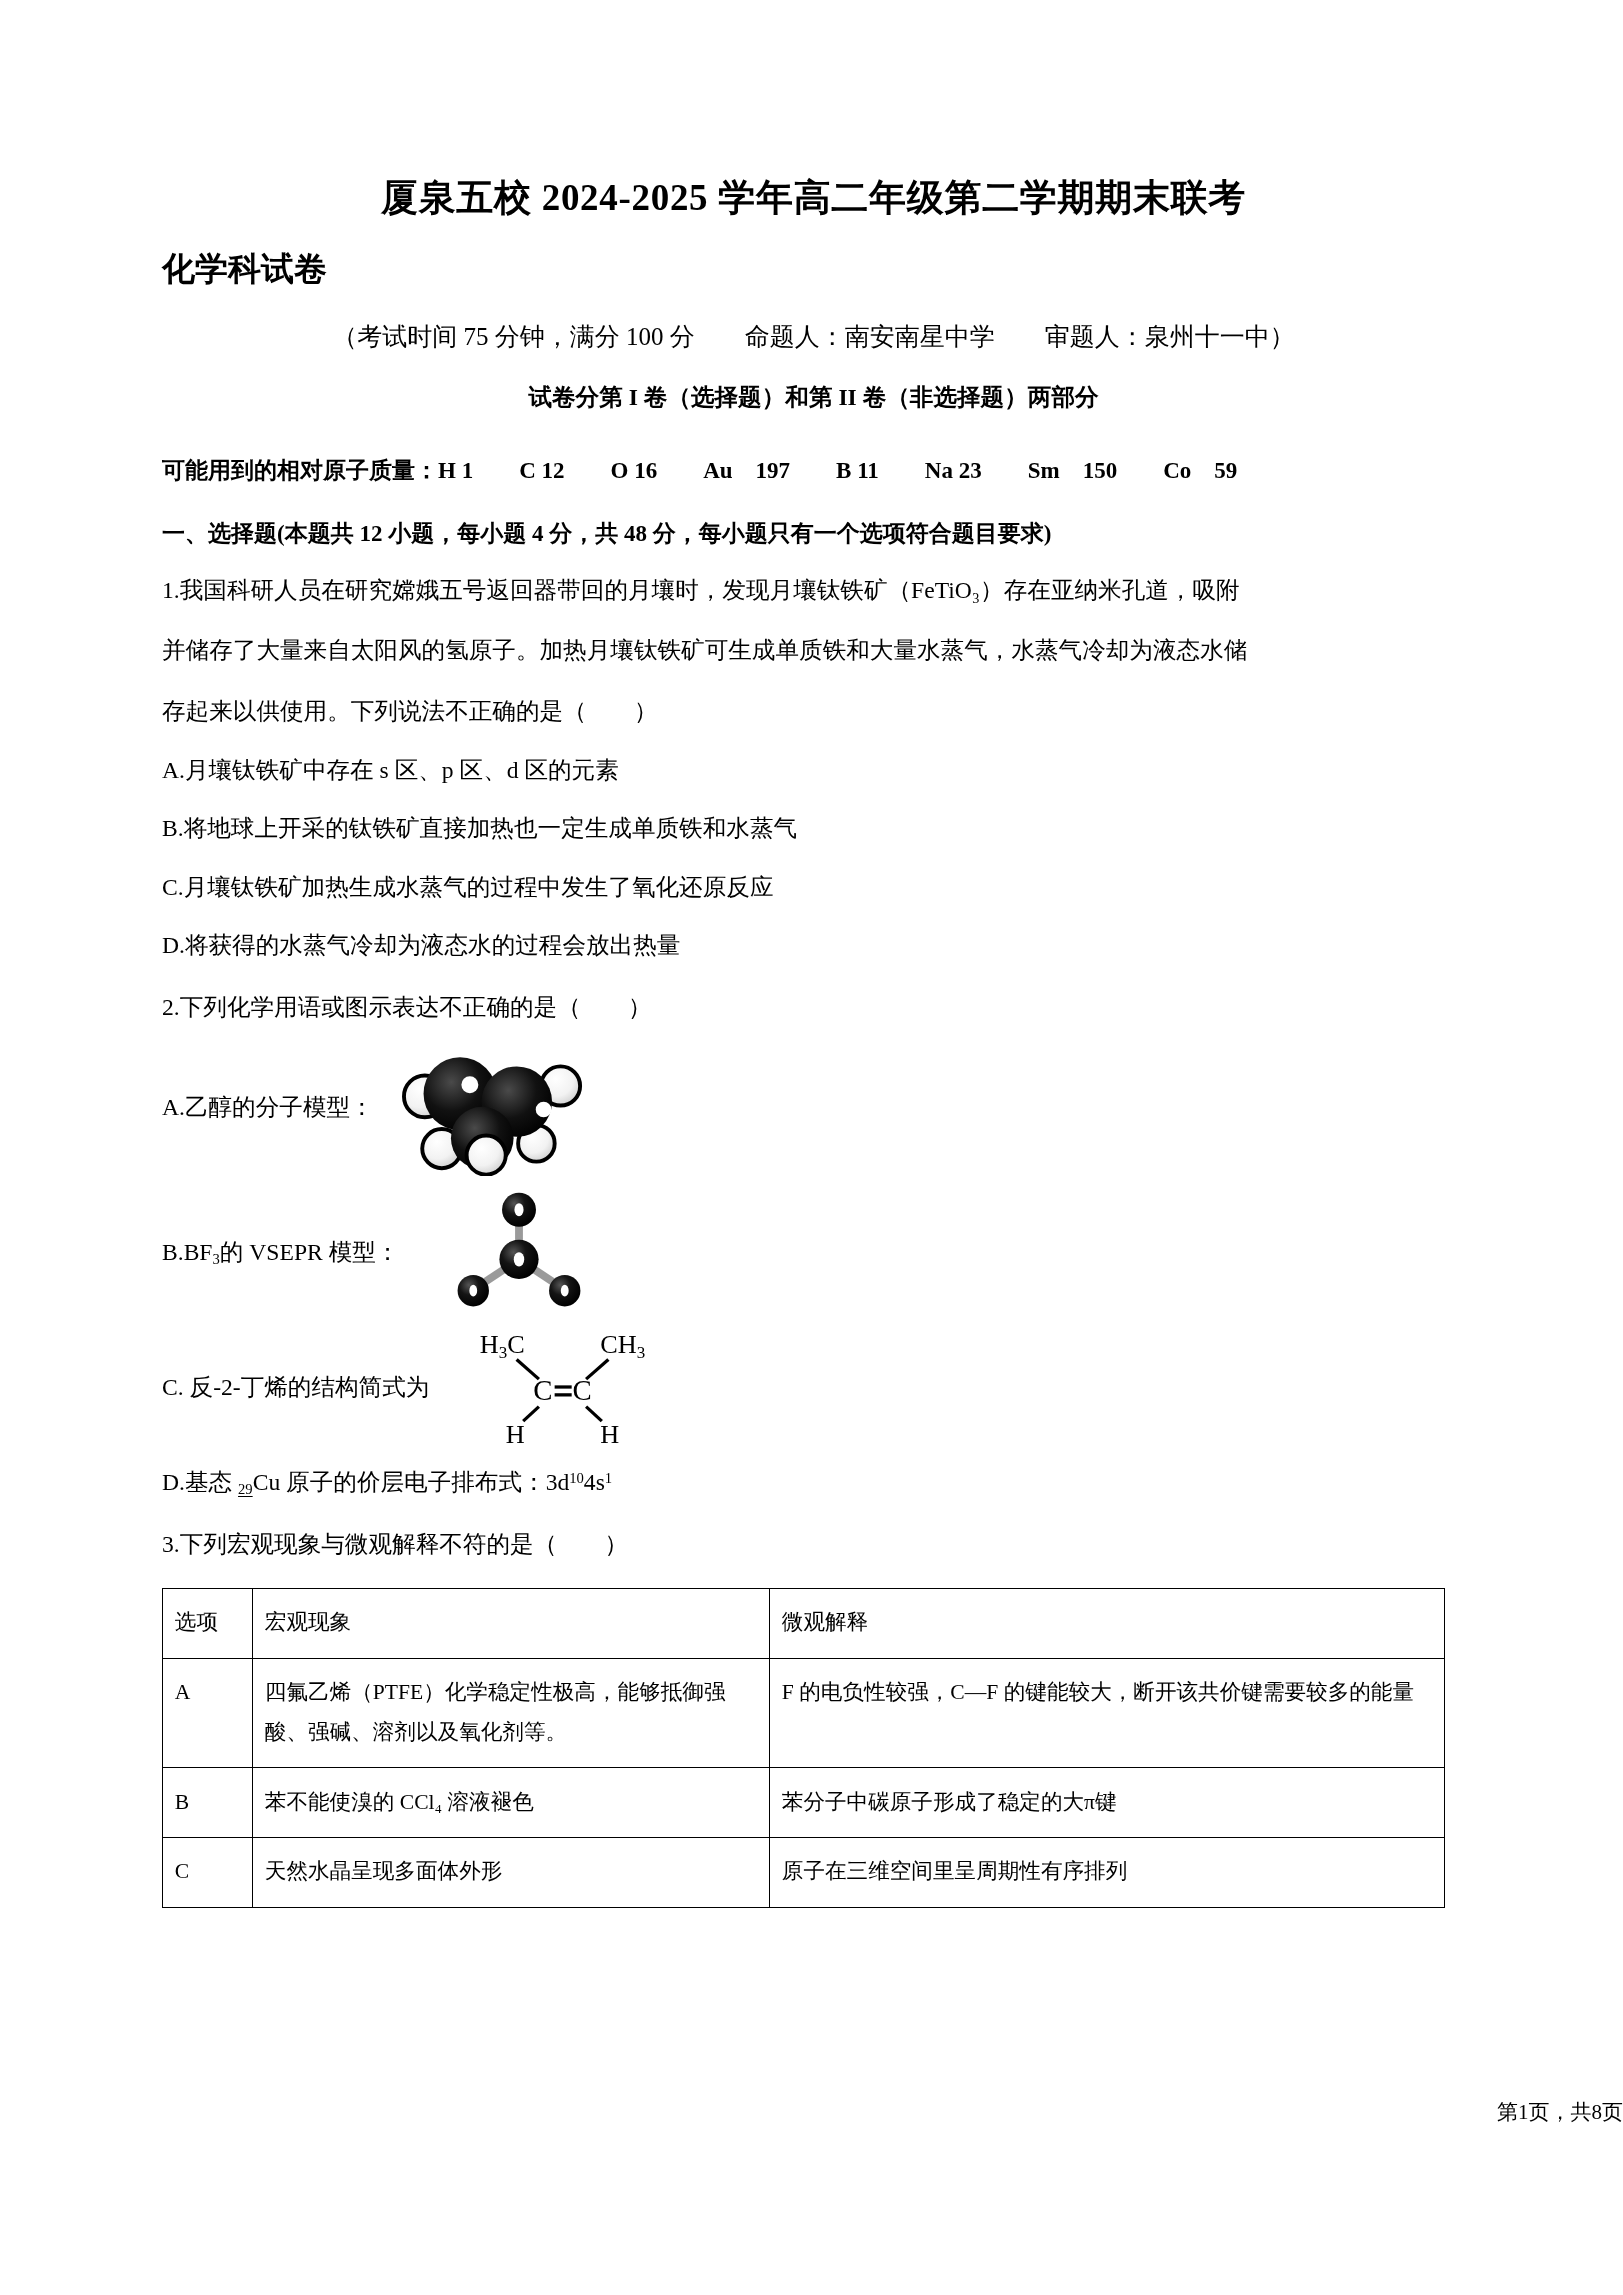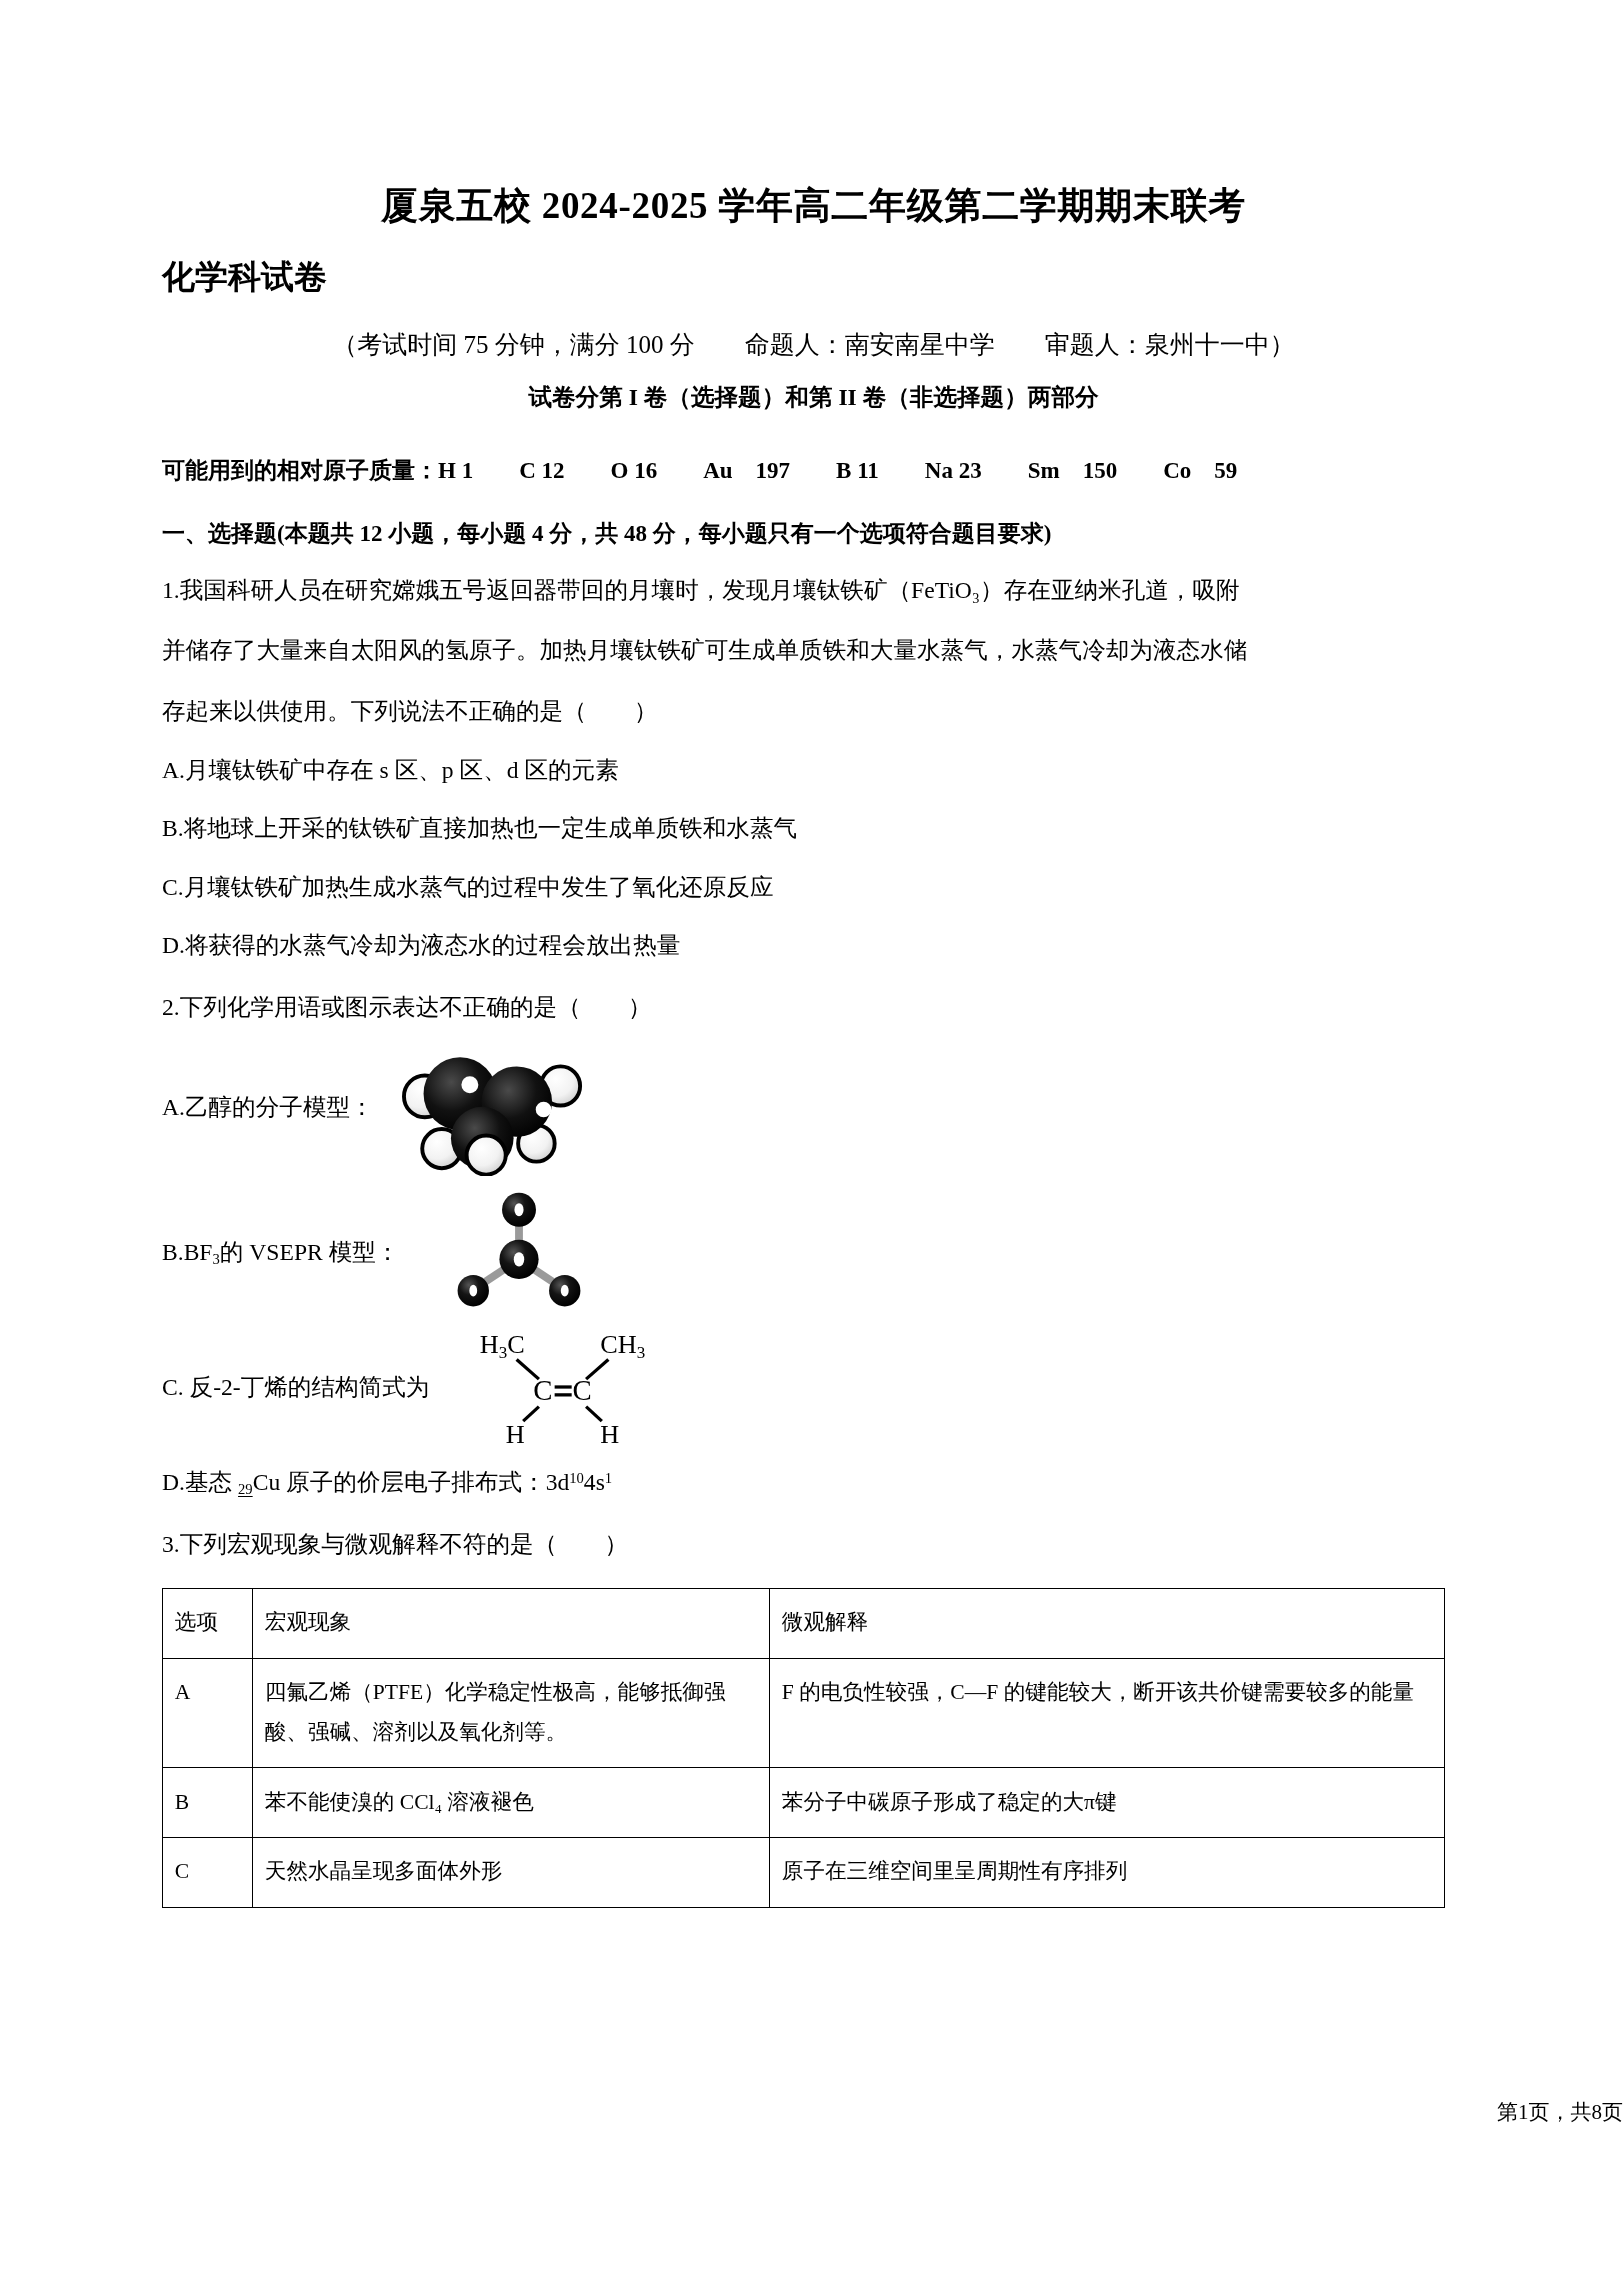--- a/index.html
+++ b/index.html
@@ -16,21 +16,21 @@
     width: 1623px;
     height: 2295px;
     background: #fff;
     box-sizing: border-box;
     padding: 0;
     overflow: hidden;
   }
   .content {
     position: absolute;
     left: 162px;
-    top: 8px;
+    top: 0;
     width: 1303px;
   }
 
   
   .doc-title {
     text-align: center;
     font-weight: bold;
     font-size: 37px;
     letter-spacing: 0.7px;
     margin-top: 173px;
@@ -46,21 +46,21 @@
   .exam-meta {
     text-align: center;
     font-size: 25px;
     margin-top: 27.5px;
     line-height: 1.5;
   }
   .paper-split {
     text-align: center;
     font-weight: bold;
     font-size: 23.6px;
-    margin-top: 17px;
+    margin-top: 25px;
   }
   .atomic-mass {
     font-size: 23px;
     font-weight: bold;
     margin-top: 41px;
     line-height: 1.5;
     white-space: pre;
   }
   .section-title {
     text-align: center;

